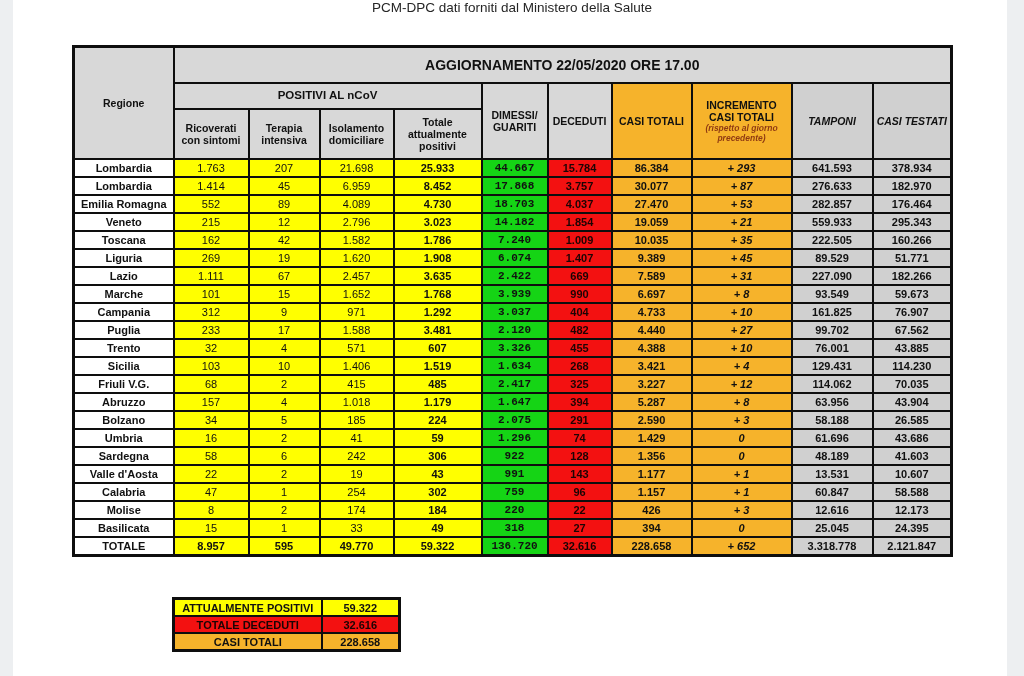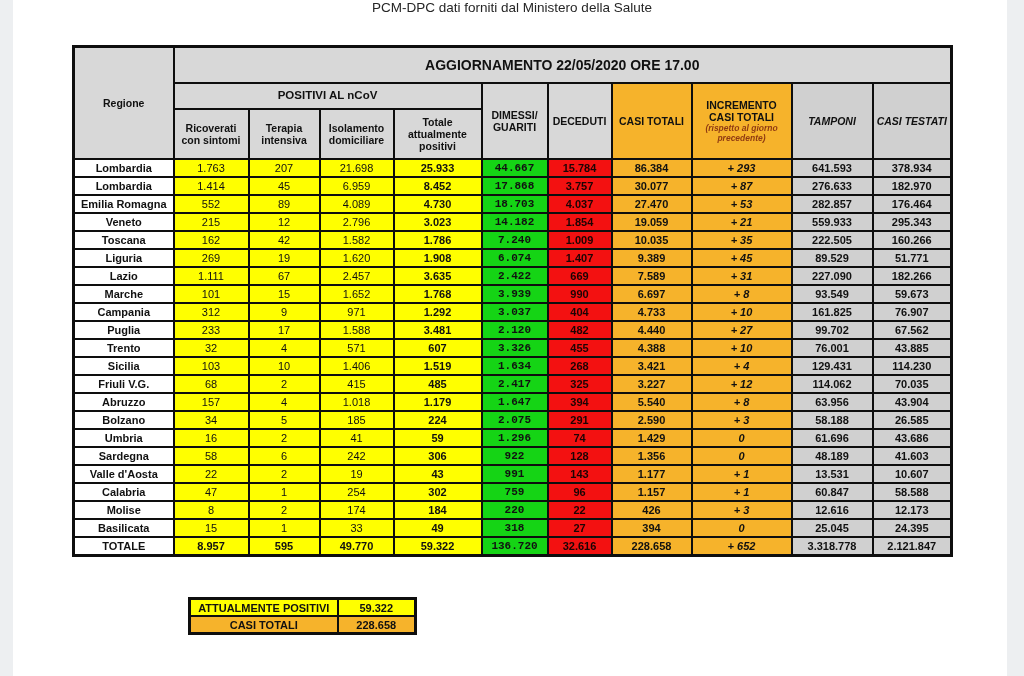--- a/index.html
+++ b/index.html
@@ -69,21 +69,20 @@
   .cell-orange    { background:#f6b32b; font-weight:bold; }
   .cell-increment { background:#f6b32b; font-weight:bold; font-style:italic; }
   .cell-gray      { background:#d0d0d0; font-weight:bold; }
   tr.total-row td { font-weight:bold; }
 
   table.summary {
     position:absolute; left:172px; top:597px;
     border-collapse:collapse;
     table-layout:fixed;
     border:3px solid #0e0e0e;
-    margin-left:16px;
   }
   table.summary td {
     border:2px solid #0e0e0e;
     height:15px;
     font-size:11px;
     font-weight:bold;
     text-align:center;
     vertical-align:middle;
     padding:0 2px;
   }
@@ -309,21 +308,21 @@
         <td class="cell-gray">70.035</td>
       </tr>
       <tr>
         <td class="cell-region">Abruzzo</td>
         <td class="cell-yellow">157</td>
         <td class="cell-yellow">4</td>
         <td class="cell-yellow">1.018</td>
         <td class="cell-yellow cell-strong">1.179</td>
         <td class="cell-green">1.647</td>
         <td class="cell-red">394</td>
-        <td class="cell-orange">5.540</td>
+        <td class="cell-orange">5.287</td>
         <td class="cell-increment">+ 8</td>
         <td class="cell-gray">63.956</td>
         <td class="cell-gray">43.904</td>
       </tr>
       <tr>
         <td class="cell-region">Bolzano</td>
         <td class="cell-yellow">34</td>
         <td class="cell-yellow">5</td>
         <td class="cell-yellow">185</td>
         <td class="cell-yellow cell-strong">224</td>
@@ -432,17 +431,21 @@
   <colgroup>
     <col style="width:148px">
       <col style="width:78px">
   </colgroup>
   <tbody>
       <tr>
         <td class="sum-yellow">ATTUALMENTE POSITIVI</td>
         <td class="sum-yellow">59.322</td>
       </tr>
       <tr>
+        <td class="sum-red">TOTALE DECEDUTI</td>
+        <td class="sum-red">32.616</td>
+      </tr>
+      <tr>
         <td class="sum-orange">CASI TOTALI</td>
         <td class="sum-orange">228.658</td>
       </tr>
     </tbody>
 </table>
 
 </body></html>

